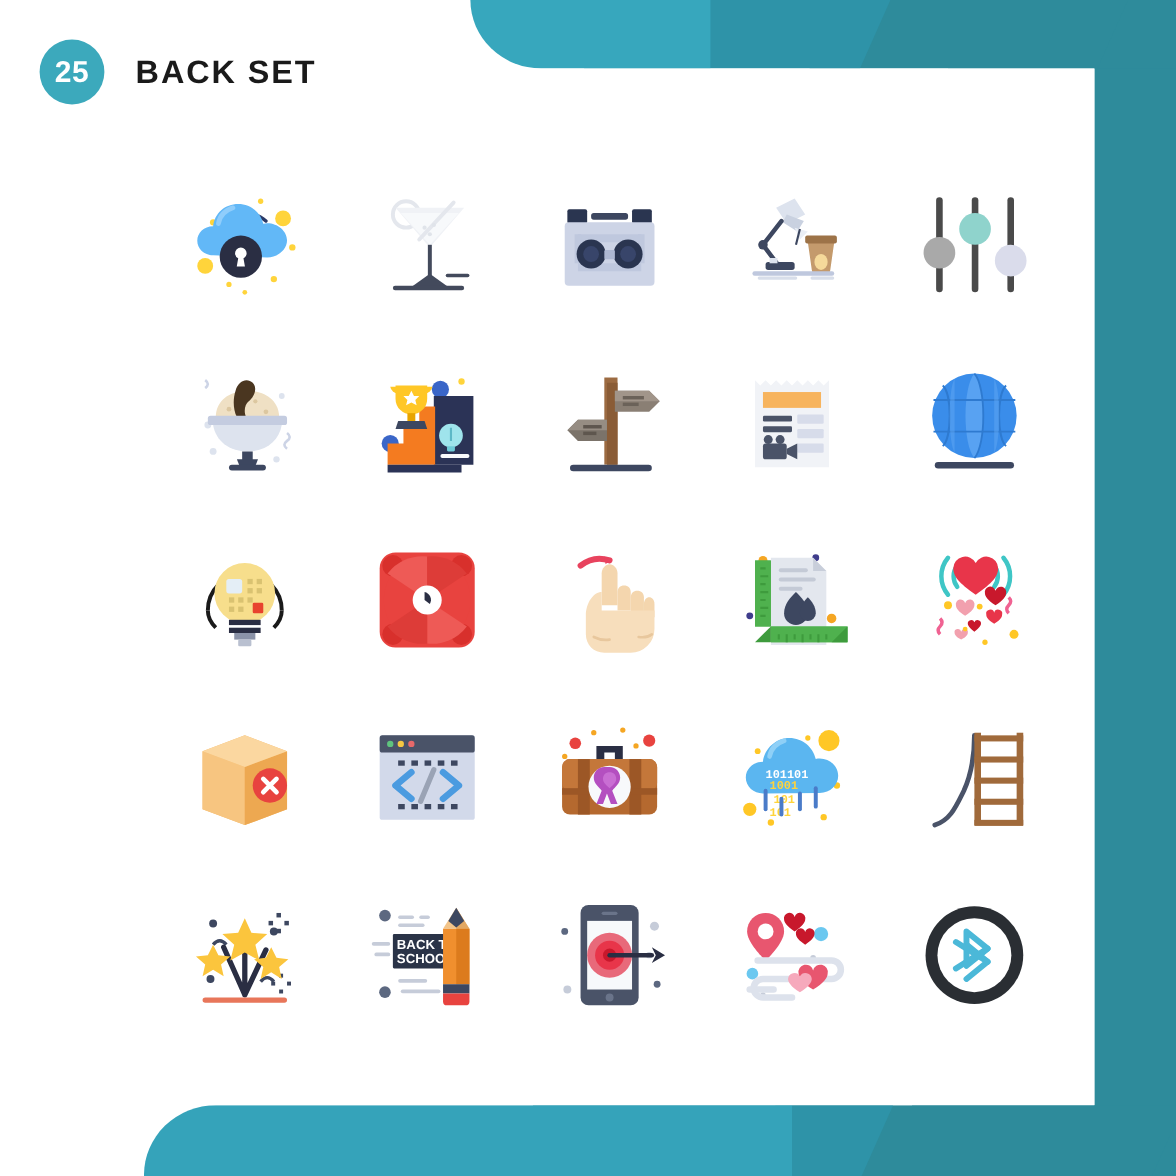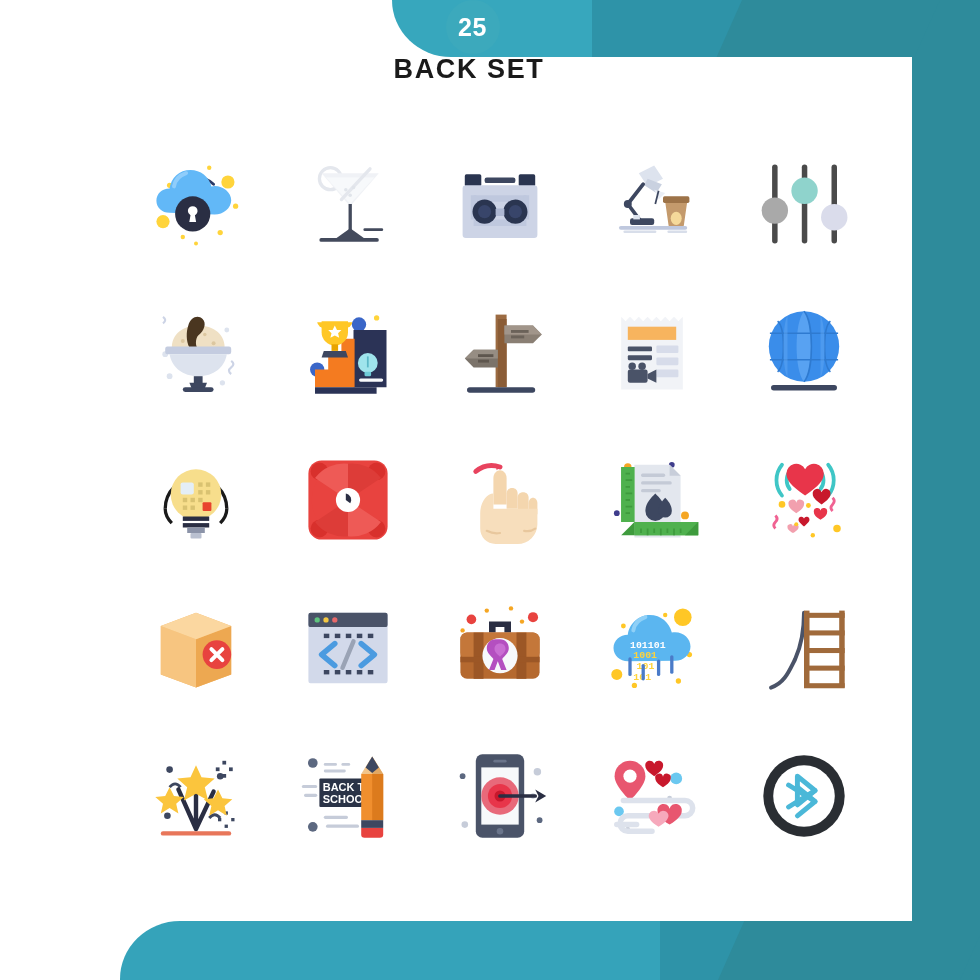--- a/index.html
+++ b/index.html
@@ -28,28 +28,28 @@
               border-top-left-radius:60px 58px;}
   .band-bot-b{left:418px;top:921px;width:300px;height:59px;background:#2E93A8;
               transform:skewX(-24deg);transform-origin:bottom left;}
   .band-bot-c{left:620px;top:921px;width:340px;height:59px;background:#2E8B9B;
               transform:skewX(-24deg);transform-origin:bottom left;}
   .bot-fill{left:760px;top:921px;width:220px;height:59px;background:#2E8B9B;}
 
   .white-panel{position:absolute;left:0;top:57px;width:912px;height:864px;background:#fff;}
 
   
-  .header{position:absolute;left:0;top:0;width:912px;height:120px;display:flex;align-items:center;flex-direction:column;}
+  .header{position:absolute;left:0;top:0;width:912px;height:120px;display:flex;align-items:center;}
   .badge{width:54px;height:54px;border-radius:50%;background:#3CA9BC;color:#fff;
          display:flex;align-items:center;justify-content:center;
          font-size:25px;font-weight:bold;margin-left:33px;letter-spacing:0.5px;}
   .title{margin-left:26px;font-size:27px;font-weight:bold;color:#1a1a1a;letter-spacing:1.6px;}
 
   
-  .grid{position:absolute;left:120px;top:130px;width:760px;height:760px;
+  .grid{position:absolute;left:128px;top:130px;width:760px;height:760px;
         display:grid;grid-template-columns:repeat(5,152px);grid-template-rows:repeat(5,148px);}
   .cell{position:relative;display:flex;align-items:center;justify-content:center;}
   .ico{width:110px;height:110px;display:block;}
 </style>
 </head>
 <body>
 
 <div id="canvas">
 
   <div class="deco right-band"></div>

